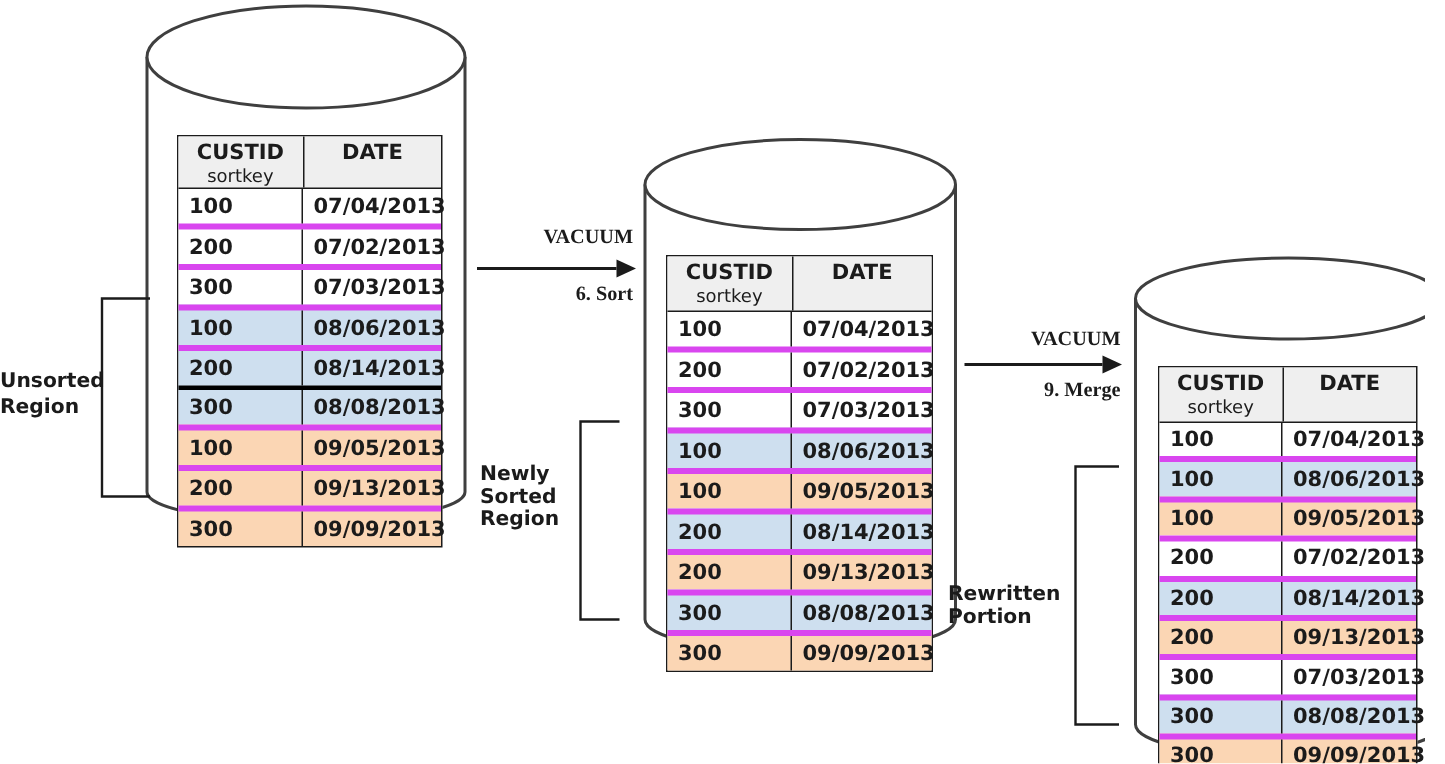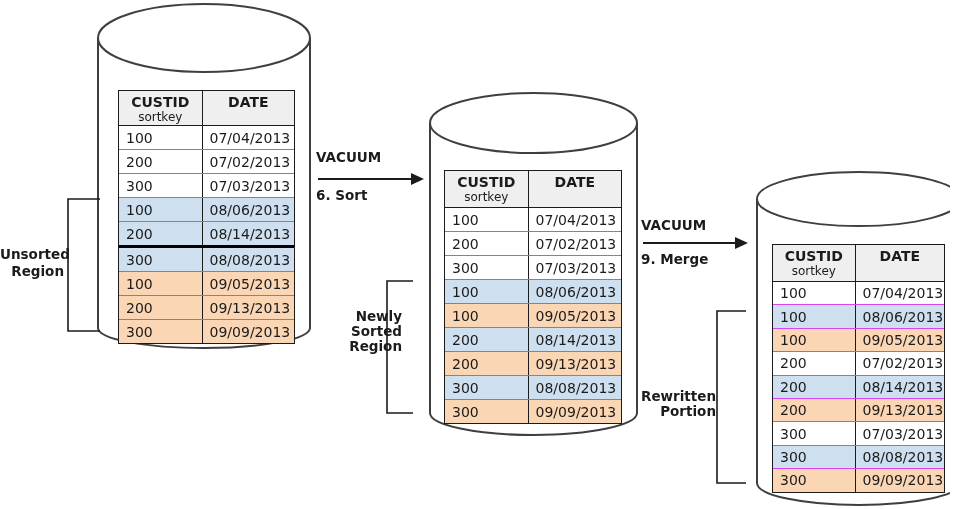--- a/index.html
+++ b/index.html
@@ -21,27 +21,27 @@
     box-sizing: border-box;
     font-size: 14px;
   }
   .thead { display: flex; background: var(--header-bg, #efefef); border-bottom: 1px solid #1b1b1b; }
   .th {
     box-sizing: border-box; text-align: center;
     padding-top: 3px;
   }
   .th .t1 { font-weight: bold; font-size: 14px; line-height: 16px; }
   .th .t2 { font-size: 12px; line-height: 14px; }
-  .trow { display: flex; border-top: 1px solid #d946ef; }
+  .trow { display: flex; border-top: 4px solid #d946ef; }
   .trow:first-of-type { border-top: none; }
   .trow.thick-top { border-top: 3px solid #000; }
   .cell {
     box-sizing: border-box;
     padding: 0 0 0 7px;
-    display: flex; align-items: center;
+    display: flex; align-items: center; font-weight: bold;
   }
   .band-white  { background: #ffffff; }
   .band-blue   { background: var(--band-blue, #cedfef); }
   .band-orange { background: var(--band-orange, #fbd6b4); }
 
   
   .dbtable .c1 { border-right: 1px solid #1b1b1b; }
   #table-0 { left: 118px; top: 90px;  width: 177px; }
   #table-0 .c1 { width: 84px; }  #table-0 .c2 { width: 92px; }
   #table-0 .thead { height: 34px; } #table-0 .trow { height: 23px; }
@@ -53,22 +53,22 @@
   #table-2 .thead { height: 36px; } #table-2 .trow { height: 22.4px; }
 
   
   .lbl {
     position: absolute;
     font-weight: bold;
     font-size: 13.5px;
     line-height: 15px;
     white-space: pre-line;
   }
-  .lbl.right { text-align: right; }
-  .lbl.center { text-align: left; }
+  .lbl.right { }
+  .lbl.center { text-align: right; font-family: Liberation Serif, serif; }
   #unsorted-label   { left: 0px;   top: 246px; width: 64px;  line-height: 17px; }
   #newly-label      { left: 296px; top: 309px; width: 82px; padding-left: 24px;  }
   #rewritten-label  { left: 632px; top: 389px; width: 84px;  }
   #arrow1-top       { left: 316px; top: 150px; width: 106px; }
   #arrow1-bottom    { left: 316px; top: 188px; width: 106px; }
   #arrow2-top       { left: 641px; top: 218px; width: 106px; }
   #arrow2-bottom    { left: 641px; top: 252px; width: 106px; }
 </style>
 </head>
 <body>

